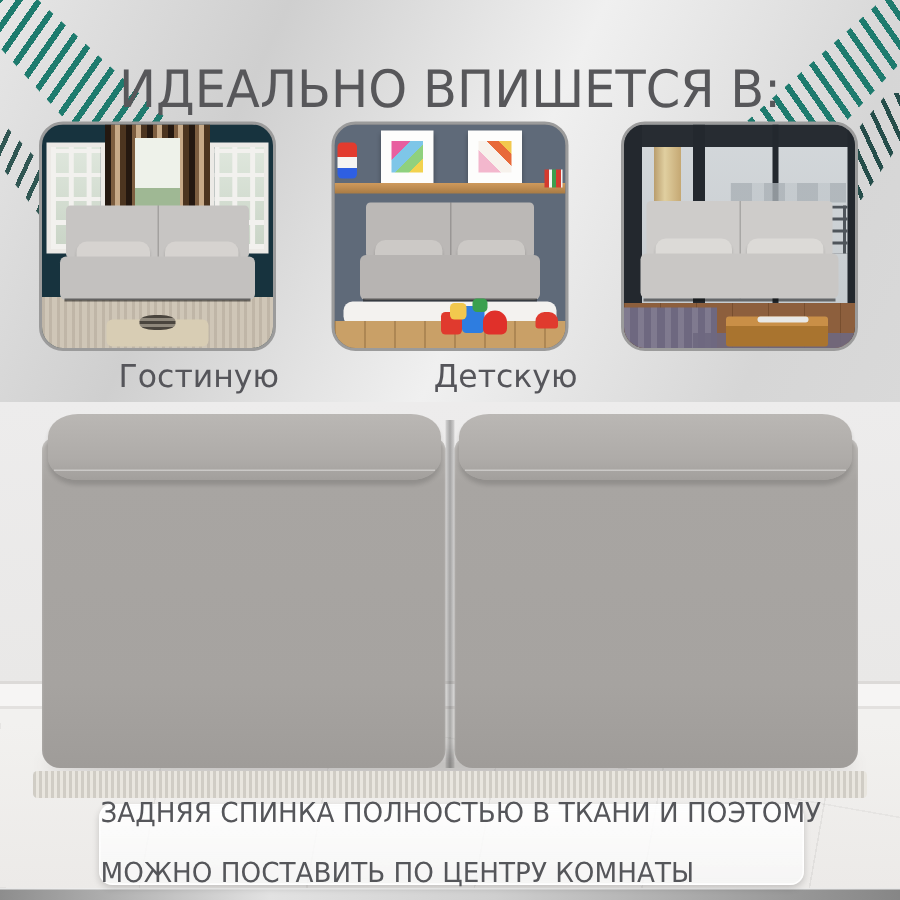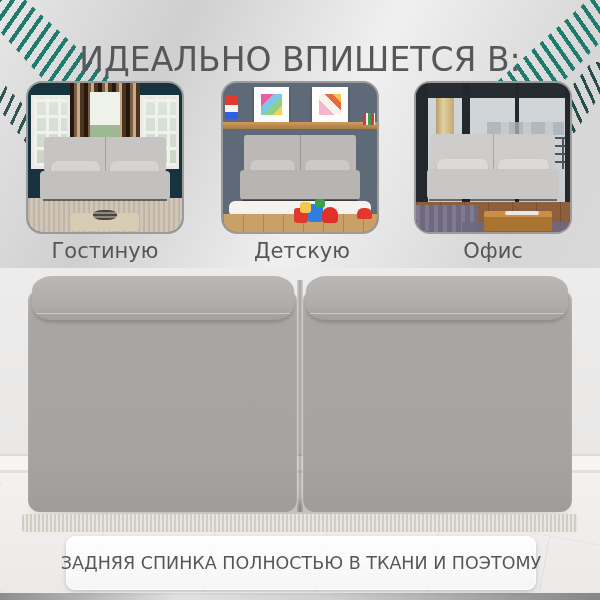--- a/index.html
+++ b/index.html
@@ -25,21 +25,21 @@
     display:flex;align-items:center;justify-content:center;}
   .badge span{font-family:"Liberation Serif","DejaVu Serif",serif;
     font-size:20px;letter-spacing:7px;color:#2e7f95;padding-left:7px;}
   
   .heading{position:absolute;left:0;top:40px;width:600px;text-align:center;
     font-size:33px;color:#57575a;letter-spacing:0px;transform:scaleY(1.04);}
   
   .card{position:absolute;top:81px;width:158px;height:153px;border-radius:16px;
     border:2px solid #9b9b9b;overflow:hidden;background:#888;box-sizing:border-box;}
   .card1{left:26px;} .card2{left:221px;} .card3{left:414px;}
-  .caption{position:absolute;top:239px;width:162px;text-align:center;
+  .caption{position:absolute;top:239px;width:162px;text-align:right;
     font-size:21px;color:#55555a;}
   .cap1{left:24px;} .cap2{left:219px;width:166px;} .cap3{left:412px;}
   .abs{position:absolute;}
   
   .mini-sofa{position:absolute;}
   .ms-back{position:absolute;left:3%;right:3%;top:0;height:52%;border-radius:3px;}
   .ms-seam{position:absolute;left:50%;top:0;width:1px;height:92%;background:rgba(0,0,0,.18);}
   .ms-pill{position:absolute;top:36%;height:25%;width:38%;border-radius:7px;
     box-shadow:0 2px 2px rgba(0,0,0,.18);}
   .ms-seats{position:absolute;left:0;right:0;top:50%;height:42%;border-radius:4px;}
@@ -116,21 +116,21 @@
     background:rgba(255,255,255,.4);}
   .sf-back{position:absolute;top:16px;bottom:0;border-radius:8px 8px 12px 12px;
     background:linear-gradient(180deg,#b1aeab 0 10px,#a8a5a2 30px,#a6a3a0 75%,#9f9c99);
     box-shadow:inset 0 2px 2px rgba(255,255,255,.25);z-index:1;}
   .sf-seam{position:absolute;left:269px;top:4px;width:6px;height:232px;
     background:linear-gradient(90deg,rgba(0,0,0,.10),rgba(0,0,0,.30) 50%,rgba(0,0,0,.10));z-index:3;}
   
   .note{position:absolute;left:66px;top:536px;width:468px;height:52px;border-radius:9px;
     background:linear-gradient(180deg,rgba(255,255,255,.92),rgba(248,248,248,.78));
     border:1px solid rgba(255,255,255,.95);box-shadow:0 2px 5px rgba(0,0,0,.18);
-    display:flex;flex-direction:column;align-items:center;justify-content:center;z-index:5;gap:17px;}
+    display:flex;flex-direction:column;align-items:flex-start;justify-content:center;z-index:5;gap:17px;}
   .note div{font-size:17.5px;color:#55565a;line-height:1.3;white-space:nowrap;transform:scaleY(1.05);}
   .bottom-strip{position:absolute;left:0;top:592px;width:600px;height:8px;
     background:linear-gradient(90deg,#8d8d8d,#e2e2e2 30%,#cfcfcf 55%,#9d9d9d 85%,#868686);
     box-shadow:inset 0 1px 0 rgba(255,255,255,.8);}
 </style>
 </head>
 <body>
 
 <div class="stage">
 
@@ -218,35 +218,35 @@
       <div class="ms-pill" style="left:54%;background:#dcdad7;"></div>
       <div class="ms-seats" style="background:#c9c7c5;"></div>
       <div class="ms-base"></div>
     </div>
     <div class="abs s3-table"></div>
     <div class="abs s3-tray"></div>
   </div>
 
   <div class="caption cap1">Гостиную</div>
   <div class="caption cap2">Детскую комнату</div>
-  <div class="caption cap3">Офис</div>
 
   <div class="main-photo">
     <div class="mp-wall"></div>
     <div class="mp-board"></div>
     <div class="mp-floor"></div>
     <div class="mp-shadow"></div>
     <div class="mp-rug"></div>
     <div class="sofa">
       <div class="sf-back" style="left:0;width:269px;"></div>
       <div class="sf-back" style="left:275px;width:269px;"></div>
       <div class="sf-pill" style="left:4px;width:262px;"></div>
       <div class="sf-pill" style="left:278px;width:262px;"></div>
       <div class="sf-seam"></div>
     </div>
   </div>
 
   <div class="note">
     <div>ЗАДНЯЯ СПИНКА ПОЛНОСТЬЮ В ТКАНИ И ПОЭТОМУ</div>
+    <div>МОЖНО ПОСТАВИТЬ ПО ЦЕНТРУ КОМНАТЫ</div>
   </div>
 
   <div class="bottom-strip"></div>
 </div>
 
 </body></html>

